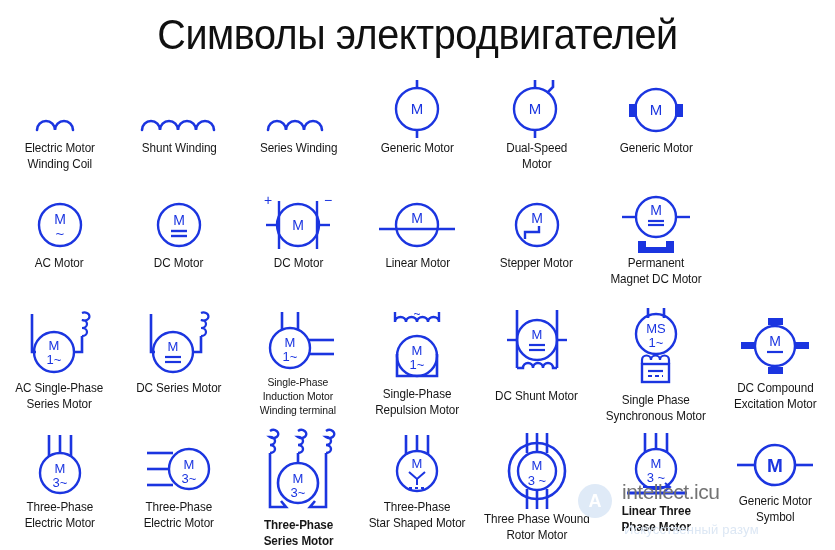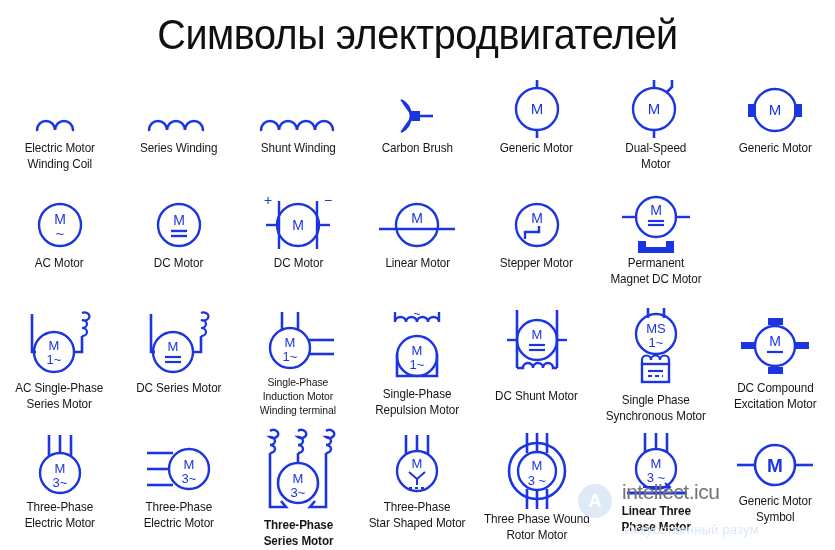--- a/index.html
+++ b/index.html
@@ -93,47 +93,36 @@
       <div class="sym">
         <svg width="70" height="40" viewBox="0 0 70 40">
           <path d="M12 32 A9 9 0 0 1 30 32 A9 9 0 0 1 48 32" fill="none" stroke="#1b35e0" stroke-width="2.6" stroke-linecap="round"></path>
         </svg>
       </div>
       <div class="lbl">Electric Motor<br>Winding Coil</div>
     </div>
 
     <div class="cell">
       <div class="sym">
+        <svg width="90" height="40" viewBox="0 0 90 40">
+          <path d="M8 32 A9 9 0 0 1 26 32 A9 9 0 0 1 44 32 A9 9 0 0 1 62 32 A9 9 0 0 1 80 32" fill="none" stroke="#1b35e0" stroke-width="2.6" stroke-linecap="round"></path>
+        </svg>
+      </div>
+      <div class="lbl">Shunt Winding</div>
+    </div>
+
+    <div class="cell">
+      <div class="sym">
         <svg width="80" height="40" viewBox="0 0 80 40">
           <path d="M10 32 A9 9 0 0 1 28 32 A9 9 0 0 1 46 32 A9 9 0 0 1 64 32" fill="none" stroke="#1b35e0" stroke-width="2.6" stroke-linecap="round"></path>
         </svg>
       </div>
       <div class="lbl">Series Winding</div>
     </div>
 
-    <div class="cell">
-      <div class="sym">
-        <svg width="90" height="40" viewBox="0 0 90 40">
-          <path d="M8 32 A9 9 0 0 1 26 32 A9 9 0 0 1 44 32 A9 9 0 0 1 62 32 A9 9 0 0 1 80 32" fill="none" stroke="#1b35e0" stroke-width="2.6" stroke-linecap="round"></path>
-        </svg>
-      </div>
-      <div class="lbl">Shunt Winding</div>
-    </div>
-
-    <div class="cell">
-      <div class="sym">
-        <svg width="60" height="48" viewBox="0 0 60 48">
-          <path d="M14 10 A18 18 0 0 1 14 42" fill="none" stroke="#1b35e0" stroke-width="2.4"></path>
-          <path d="M16 12 L26 26 L16 40" fill="none" stroke="#1b35e0" stroke-width="2.4"></path>
-          <rect x="24" y="21" width="9" height="10" fill="#1b35e0"></rect>
-          <line x1="33" y1="26" x2="46" y2="26" stroke="#1b35e0" stroke-width="2.6"></line>
-        </svg>
-      </div>
-      <div class="lbl">Carbon Brush</div>
-    </div>
 
     <div class="cell">
       <div class="sym">
         <svg width="64" height="58" viewBox="0 0 64 58">
           <line x1="32" y1="0" x2="32" y2="8" stroke="#1b35e0" stroke-width="2.6"></line>
           <circle cx="32" cy="29" r="21" fill="none" stroke="#1b35e0" stroke-width="2.4"></circle>
           <line x1="32" y1="50" x2="32" y2="58" stroke="#1b35e0" stroke-width="2.6"></line>
           <text x="32" y="34" text-anchor="middle" font-family="Liberation Sans, sans-serif" font-size="15" fill="#1b35e0">M</text>
         </svg>
       </div>

